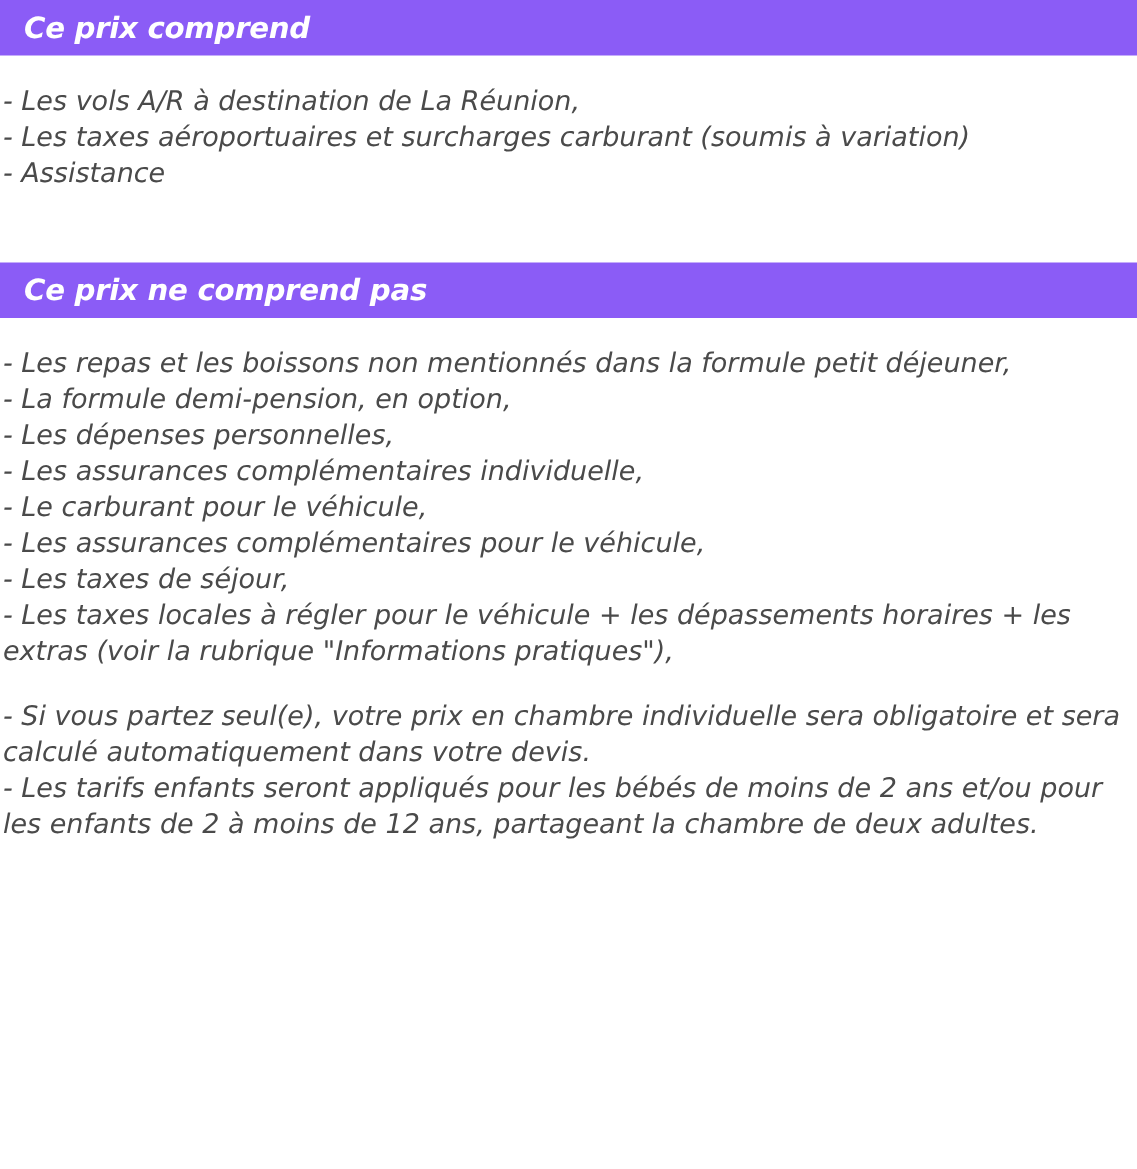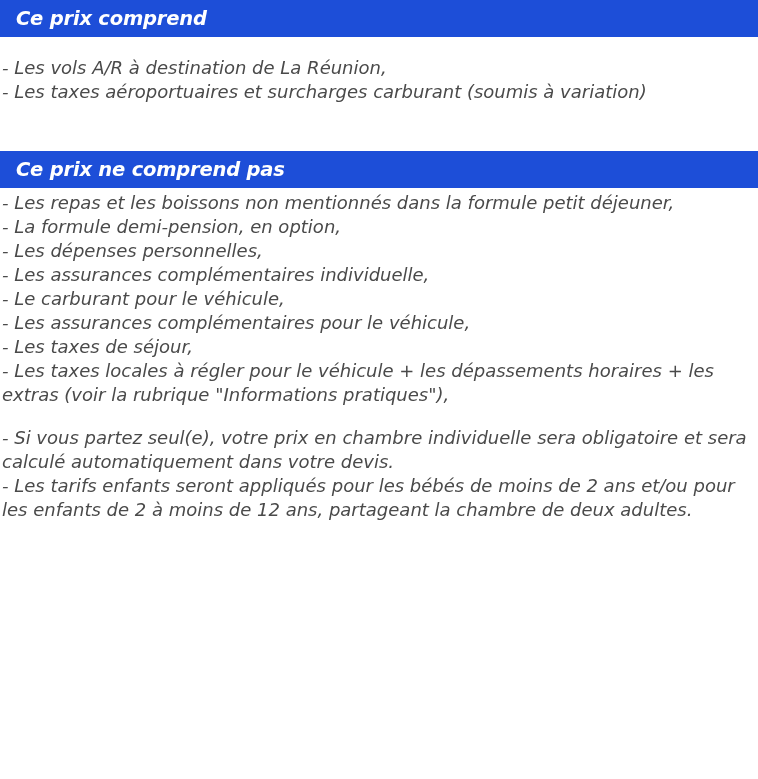--- a/index.html
+++ b/index.html
@@ -13,21 +13,21 @@
     font-family: "DejaVu Sans", sans-serif;
     overflow: hidden;
   }
   .page {
     width: 758px;
     height: 779px;
     position: relative;
     background: #ffffff;
   }
   .section-header {
-    background: #1d4ed8;
+    background: #8b5cf6;
     color: #ffffff;
     font-family: "DejaVu Sans", sans-serif;
     font-style: italic;
     font-weight: bold;
     font-size: 19.5px;
     line-height: 37px;
     height: 37px;
     padding-left: 16px;
     box-sizing: border-box;
     letter-spacing: -0.2px;
@@ -43,33 +43,34 @@
     padding: 0 4px 0 2px;
   }
   .section-body p {
     margin: 0;
     padding: 0;
   }
   
   .sec1-header { margin-top: 0; }
   .sec1-body   { margin-top: 19px; }
   .sec2-header { margin-top: 47px; }
-  .sec2-body   { margin-top: 3px; }
+  .sec2-body   { margin-top: 19px; }
   .sec3-header { margin-top: 48px; }
   .sec3-body   { margin-top: 19px; }
 </style>
 </head>
 <body>
 
 <div class="page">
 
   <div class="section-header sec1-header">Ce prix comprend</div>
   <div class="section-body sec1-body">
     <p>- Les vols A/R à destination de La Réunion,</p>
     <p>- Les taxes aéroportuaires et surcharges carburant (soumis à variation)</p>
+    <p>- Assistance</p>
   </div>
 
   <div class="section-header sec2-header">Ce prix ne comprend pas</div>
   <div class="section-body sec2-body">
     <p>- Les repas et les boissons non mentionnés dans la formule petit déjeuner,</p>
     <p>- La formule demi-pension, en option,</p>
     <p>- Les dépenses personnelles,</p>
     <p>- Les assurances complémentaires individuelle,</p>
     <p>- Le carburant pour le véhicule,</p>
     <p>- Les assurances complémentaires pour le véhicule,</p>

